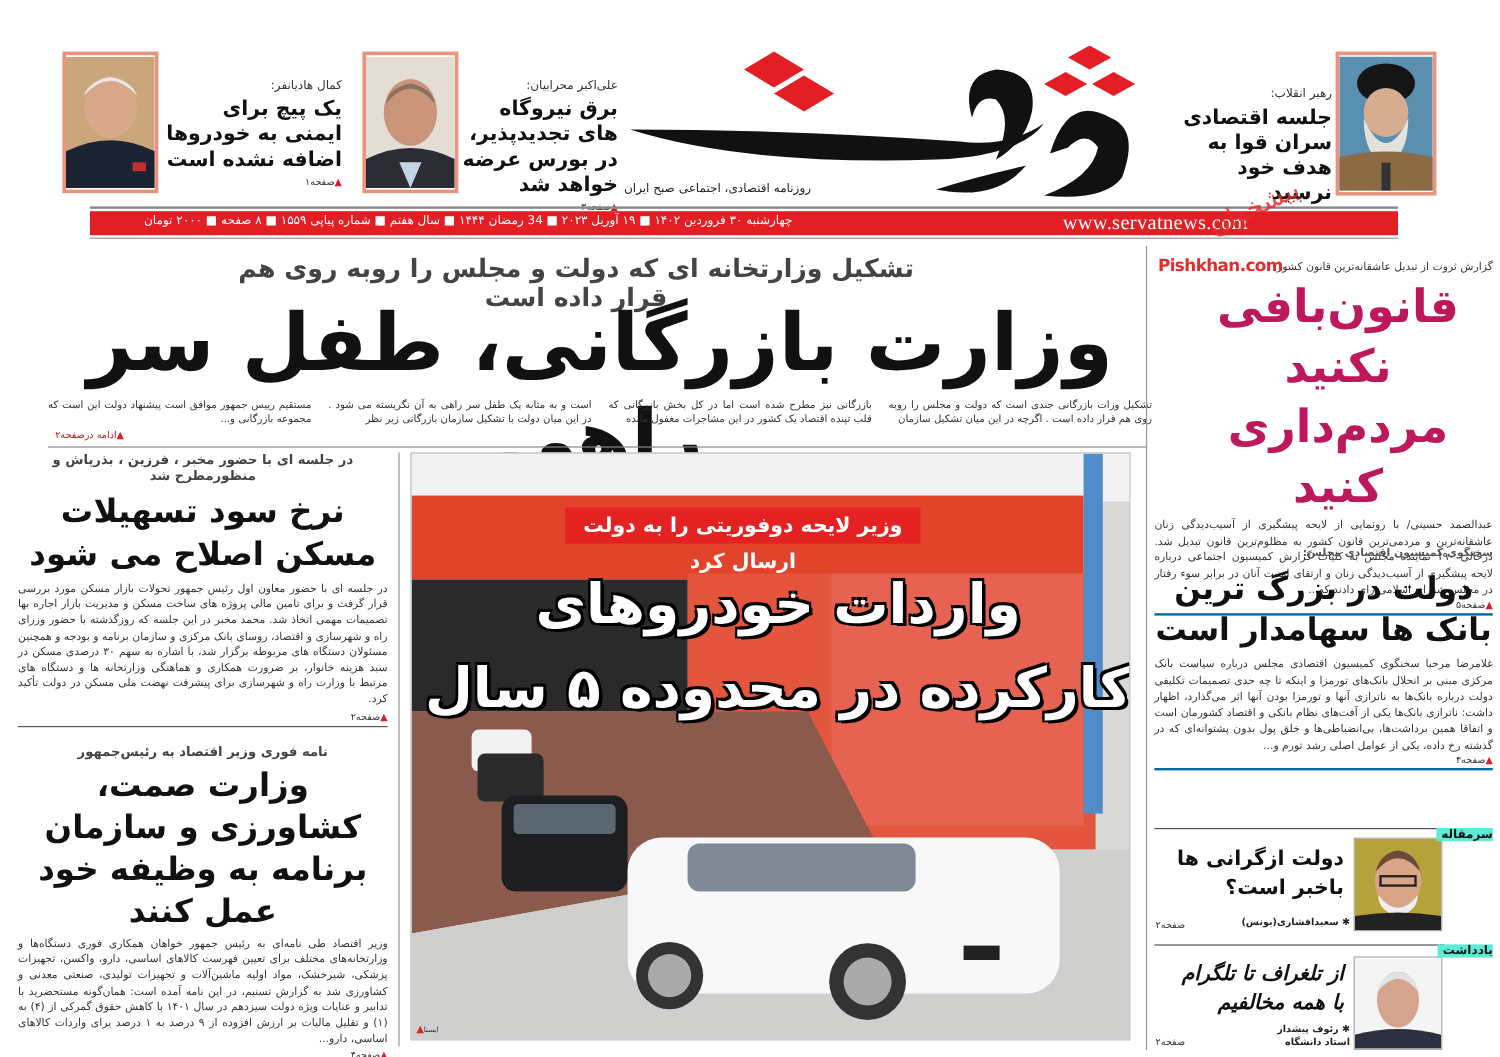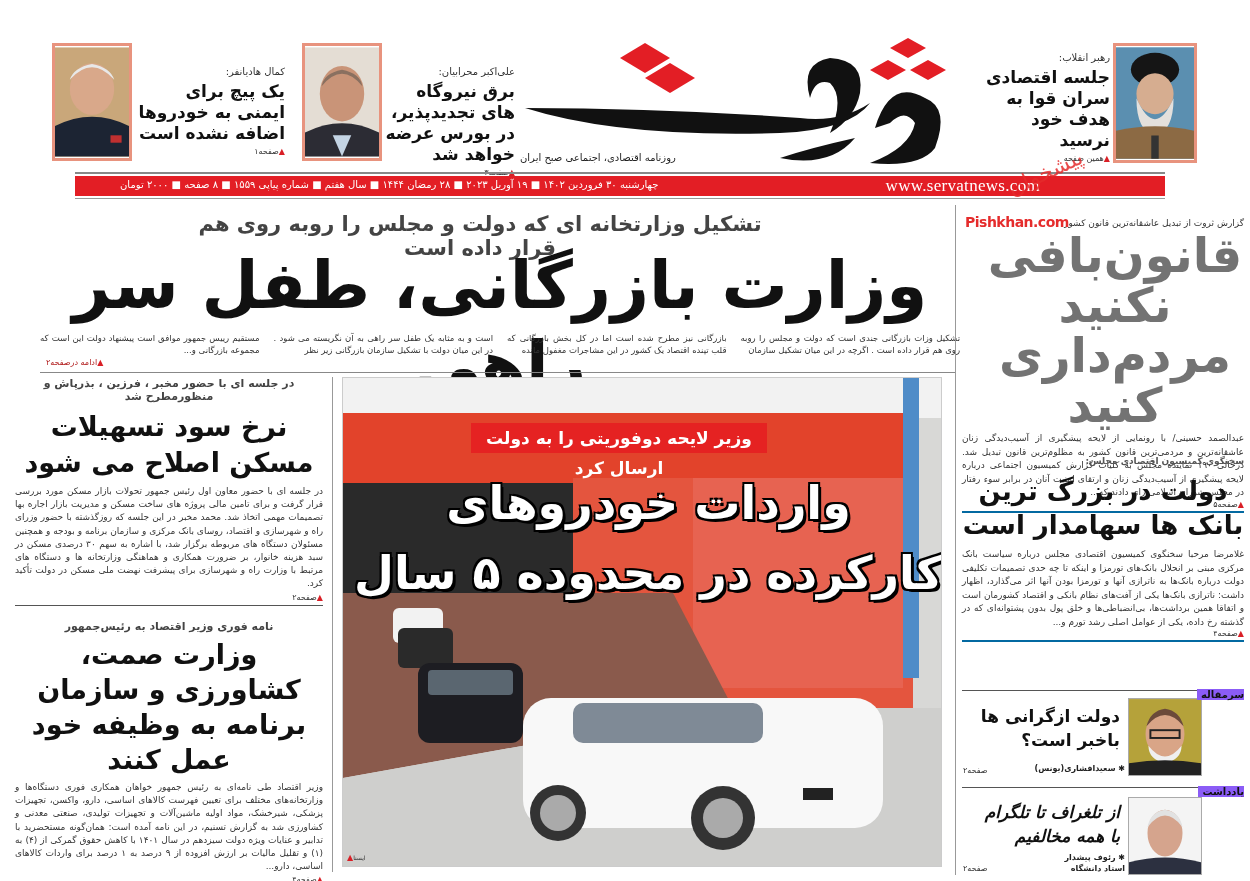--- a/index.html
+++ b/index.html
@@ -44,26 +44,26 @@
   
   .photo { position: absolute; left: 342px; top: 377px; width: 600px; height: 490px; border: 1px solid #ccc; overflow: hidden; background: #cfcfcf; }
   .photo svg { position: absolute; left: 0; top: 0; }
   .photo .redlabel { position: absolute; left: 128px; top: 45px; width: 296px; height: 30px; background: #e52222; color: #fff; font-size: 17px; font-weight: bold; direction: rtl; text-align: center; line-height: 30px; }
   .photo .overlay-hl { position: absolute; left: 0; top: 90px; width: 600px; font-size: 46px; font-weight: 900; line-height: 70px; color: #fff; direction: rtl; text-align: center; text-shadow: 3px 3px 0 #000, -2px -2px 0 #000, 2px -2px 0 #000, -2px 2px 0 #000; padding-left: 11px; }
   .photo .credit { position: absolute; left: 4px; bottom: 4px; font-size: 6px; color: #333; }
 
   
   .rcol { position: absolute; left: 962px; width: 282px; direction: rtl; text-align: right; }
   .rcol .kicker { font-size: 9px; color: #333; }
-  .rcol .hl-xl { font-size: 48px; font-weight: 900; line-height: 50px; text-align: center; color: #737373; margin-left: 24px; }
+  .rcol .hl-xl { font-size: 38px; font-weight: 900; line-height: 50px; text-align: center; color: #be185d; margin-left: 24px; }
   .rcol .hl-l { font-size: 26px; font-weight: 900; line-height: 34px; text-align: center; color: #111; }
   .rcol .body { font-size: 9px; line-height: 13.5px; color: #333; text-align: justify; }
   .rcol .page { font-size: 8px; color: #333; border-bottom: 2px solid #0369a1; padding-bottom: 2px; }
   .section-label { position: absolute; left: 962px; width: 282px; height: 14px; direction: rtl; }
-  .section-label span { background: #8b5cf6; font-size: 10px; font-weight: bold; padding-left: 4px; position: relative; z-index: 1; }
+  .section-label span { background: #5eead4; font-size: 10px; font-weight: bold; padding-left: 4px; position: relative; z-index: 1; }
   .section-label::after { content: ""; position: absolute; left: 0; right: 40px; top: 7px; height: 1px; background: #555; }
 
   .op-hl { position: absolute; direction: rtl; font-size: 17px; font-weight: 900; line-height: 24px; color: #111; }
   .op-author { position: absolute; direction: rtl; text-align: right; font-size: 8px; font-weight: bold; color: #222; line-height: 11px; }
   .op-page { position: absolute; font-size: 8px; color: #333; }
 
   .watermark { position: absolute; left: 965px; top: 214px; font-size: 14px; font-weight: bold; color: #e52c2c; letter-spacing: -0.5px; }
   .watermark-script { position: absolute; left: 1005px; top: 160px; font-size: 22px; color: #e52c2c; transform: rotate(-25deg); font-family: "DejaVu Serif", serif; opacity: 0.85; }
 </style>
 </head>
@@ -113,39 +113,39 @@
 
       <path d="M110 20 L135 5 L160 20 L135 35Z" fill="#e31e25"></path>
       <path d="M135 40 L160 25 L185 40 L160 55Z" fill="#e31e25"></path>
       <path d="M380 10 L398 0 L416 10 L398 20Z" fill="#e31e25"></path>
       <path d="M360 32 L378 22 L396 32 L378 42Z" fill="#e31e25"></path>
       <path d="M400 32 L418 22 L436 32 L418 42Z" fill="#e31e25"></path>
     </svg>
   </div>
   <div class="tagline">روزنامه اقتصادی، اجتماعی صبح ایران</div>
 
-  <div class="teaser" style="left:975px; top:52px; width:135px;">
+  <div class="teaser" style="left:975px; top:73px; width:135px;">
     <div class="kicker">رهبر انقلاب:</div>
     <div class="hl">جلسه اقتصادی سران قوا به هدف خود نرسید</div>
     <div class="page"><span class="tri">▲</span><span>همین صفحه</span></div>
   </div>
   <div class="portrait" style="left:1113px; top:43px; width:84px; height:120px;">
     <svg viewBox="0 0 84 120">
       <rect width="84" height="120" fill="#5b8fb0"></rect>
       <ellipse cx="42" cy="24" rx="26" ry="18" fill="#151515"></ellipse>
       <ellipse cx="42" cy="50" rx="20" ry="22" fill="#d6ad90"></ellipse>
       <path d="M22 55 Q42 100 62 55 Q62 90 42 96 Q22 90 22 55Z" fill="#e4e0dc"></path>
       <path d="M0 120 L0 90 Q42 80 84 90 L84 120Z" fill="#8c6a44"></path>
       <rect x="38" y="95" width="8" height="25" fill="#333"></rect>
     </svg>
   </div>
 
   <div class="redbar-top-line"></div>
   <div class="redbar">
-    <div class="date">چهارشنبه ۳۰ فروردین ۱۴۰۲ ■ ۱۹ آوریل ۲۰۲۳ ■ ۲۸ رمضان ۱۴۴۴ ■ سال هفتم ■ شماره پیاپی ۱۵۵۹ ■ ۸ صفحه ■ ۲۰۰۰ تومان</div>
+    <div class="date">چهارشنبه ۳۰ فروردین ۱۴۰۲ ■ ۱۹ آوریل ۲۰۲۳ ■ 34 رمضان ۱۴۴۴ ■ سال هفتم ■ شماره پیاپی ۱۵۵۹ ■ ۸ صفحه ■ ۲۰۰۰ تومان</div>
     <div class="url">www.servatnews.com</div>
   </div>
   <div class="redbar-bot-line"></div>
 </div>
 
 <div class="watermark-script">پیشخوان</div>
 
 <div>
   <div class="supertitle">تشکیل وزارتخانه ای که دولت و مجلس را روبه روی هم قرار داده است</div>
   <div class="main-hl">وزارت بازرگانی، طفل سر راهی</div>

